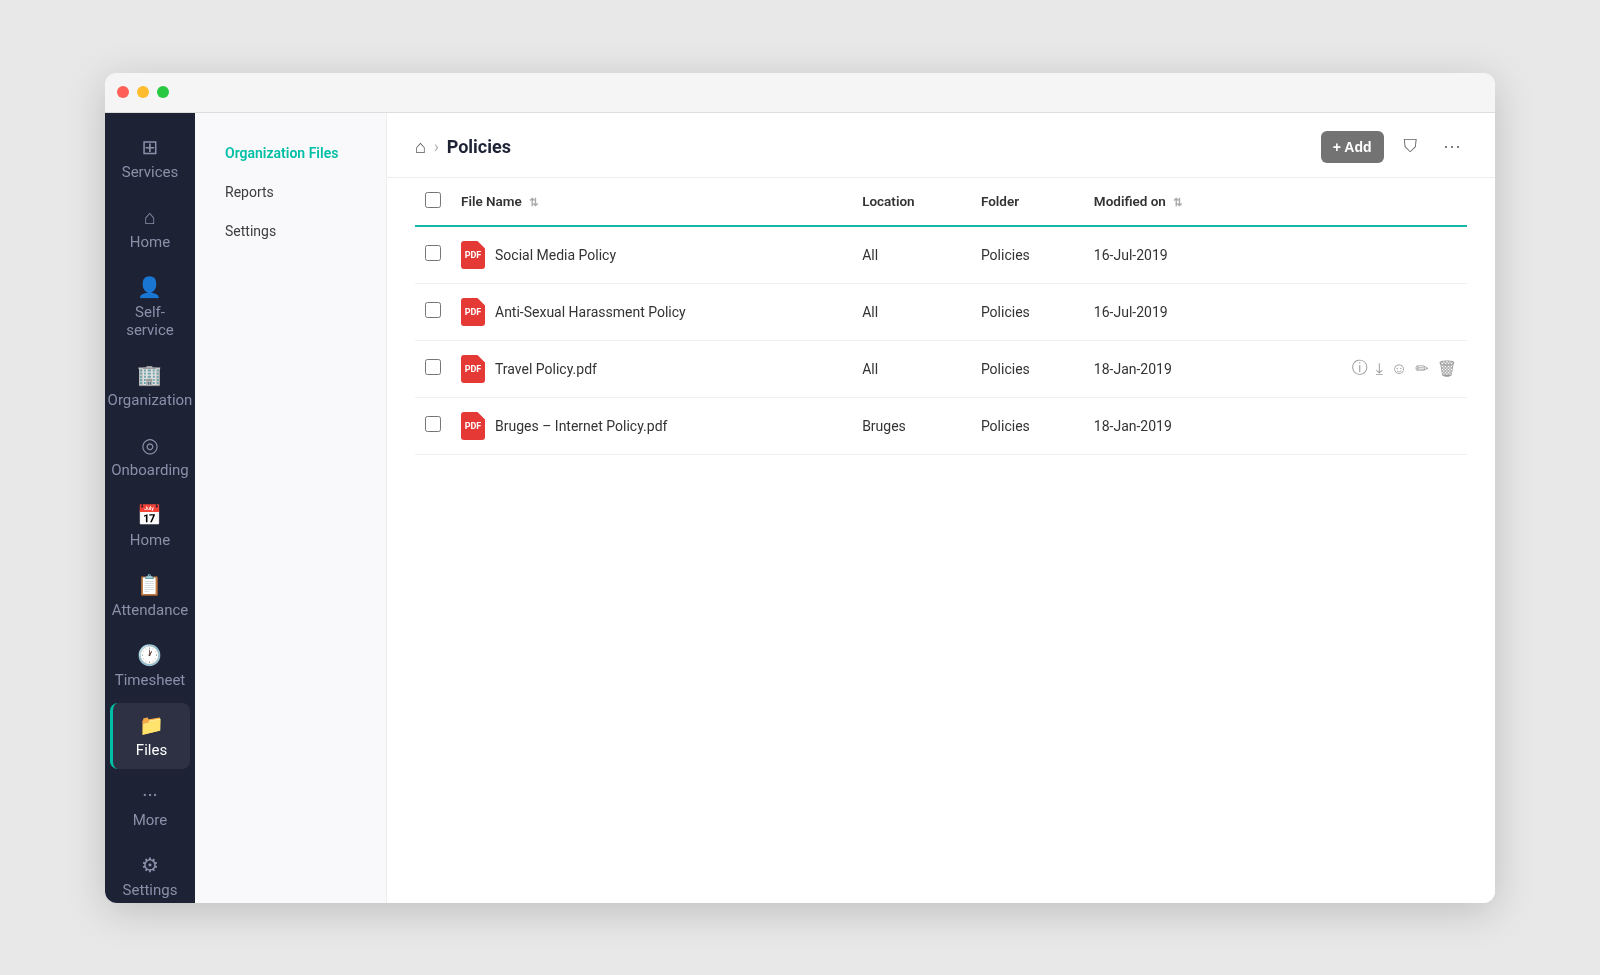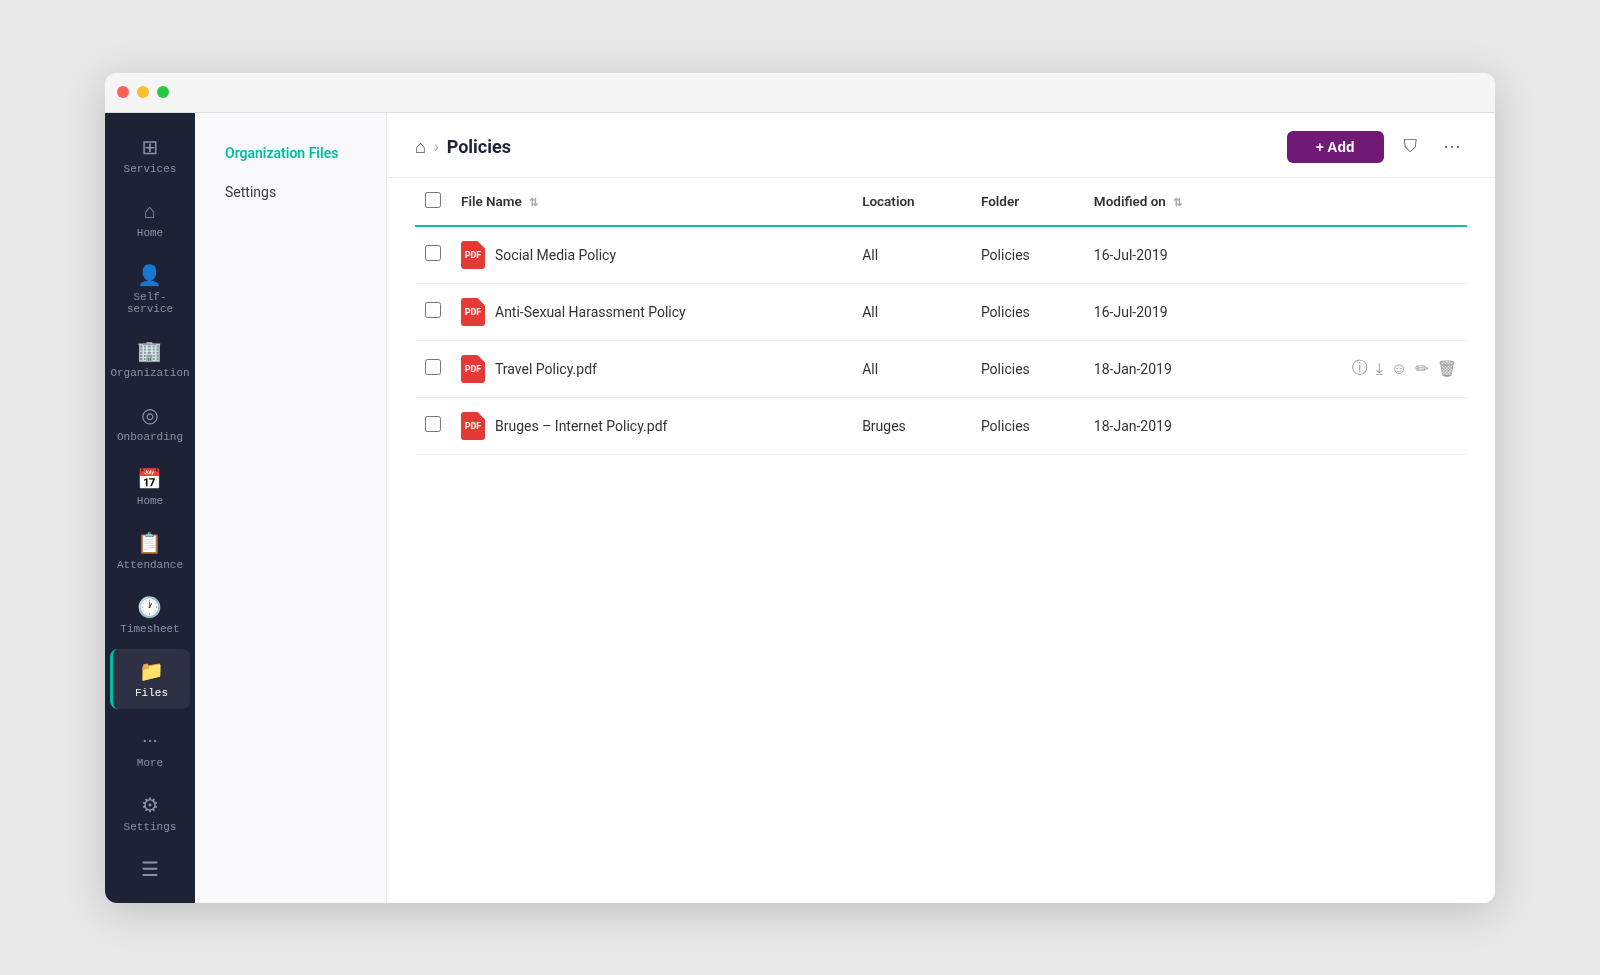--- a/index.html
+++ b/index.html
@@ -64,21 +64,21 @@
       gap: 4px;
       margin: 2px 0;
       text-align: center;
     }
     .nav-item.active {
       background: rgba(255,255,255,0.07);
       color: #fff;
       border-left: 3px solid #00bfa5;
     }
     .nav-item .icon { font-size: 20px; }
-    .nav-item-label { font-size: 11px; font-family: Liberation Mono, monospace; }
+    .nav-item-label { font-size: 15px; }
     .nav-spacer { flex: 1; }
     
     .sidebar {
       width: 192px;
       background: #f9f9fb;
       border-right: 1px solid #eee;
       padding: 20px 0;
       flex-shrink: 0;
     }
     .sidebar-item {
@@ -118,25 +118,25 @@
     }
     .breadcrumb-home {
       color: #555;
       font-size: 18px;
       cursor: pointer;
     }
     .breadcrumb-sep { color: #aaa; font-size: 16px; }
     .breadcrumb-current { font-weight: 700; font-size: 18px; color: #1e2235; }
     .header-actions { display: flex; align-items: center; gap: 14px; }
     .btn-add {
-      background: #701a75;
+      background: #737373;
       color: #fff;
       border: none;
       border-radius: 6px;
-      padding: 8px 29px;
+      padding: 8px 12px;
       font-size: 14px;
       cursor: pointer;
       font-weight: 600;
       display: flex;
       align-items: center;
       gap: 5px;
     }
     .icon-btn {
       background: none;
       border: none;
@@ -270,20 +270,23 @@
         <span class="nav-item-label">Settings</span>
       </div>
       <div class="nav-item">
         <span class="icon">☰</span>
       </div>
     </div>
 
     <div class="sidebar">
       <div class="sidebar-item active">
         <span>Organization Files</span>
+      </div>
+      <div class="sidebar-item">
+        <span>Reports</span>
       </div>
       <div class="sidebar-item">
         <span>Settings</span>
       </div>
     </div>
 
     <div class="main">
 
       <div class="main-header">
         <div class="breadcrumb">

